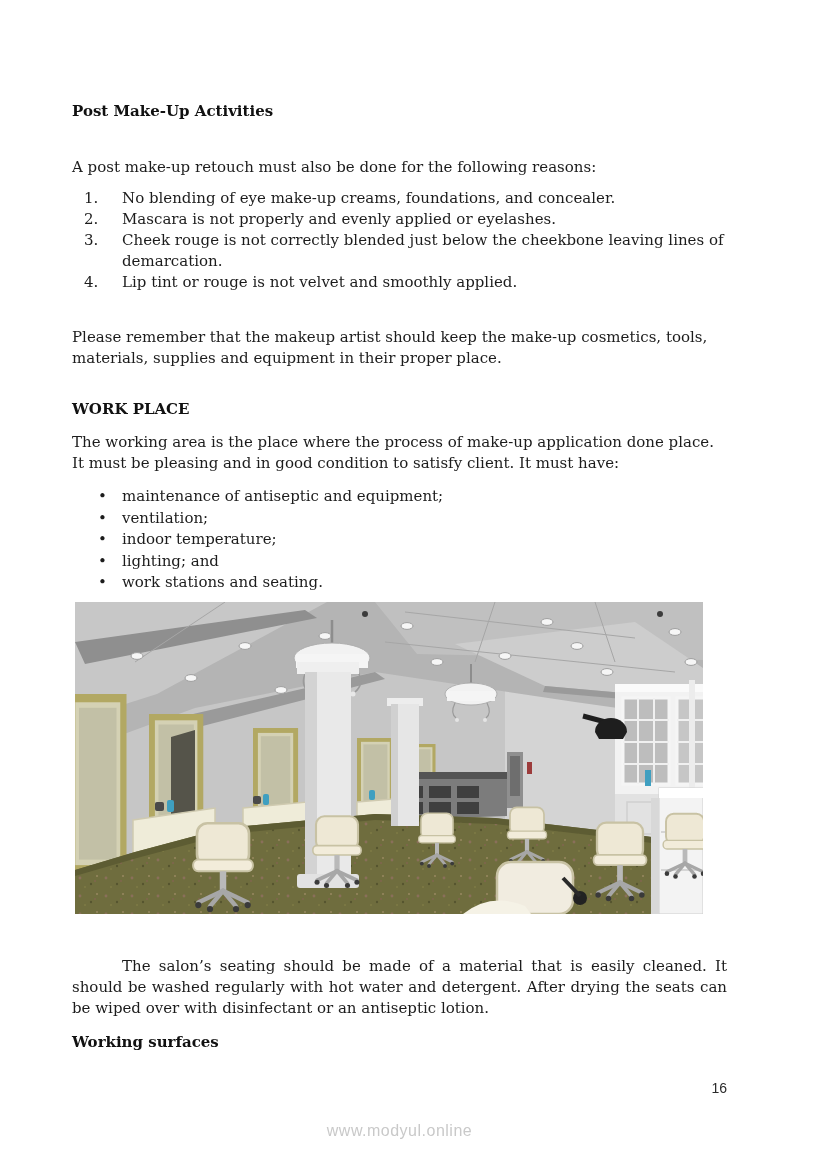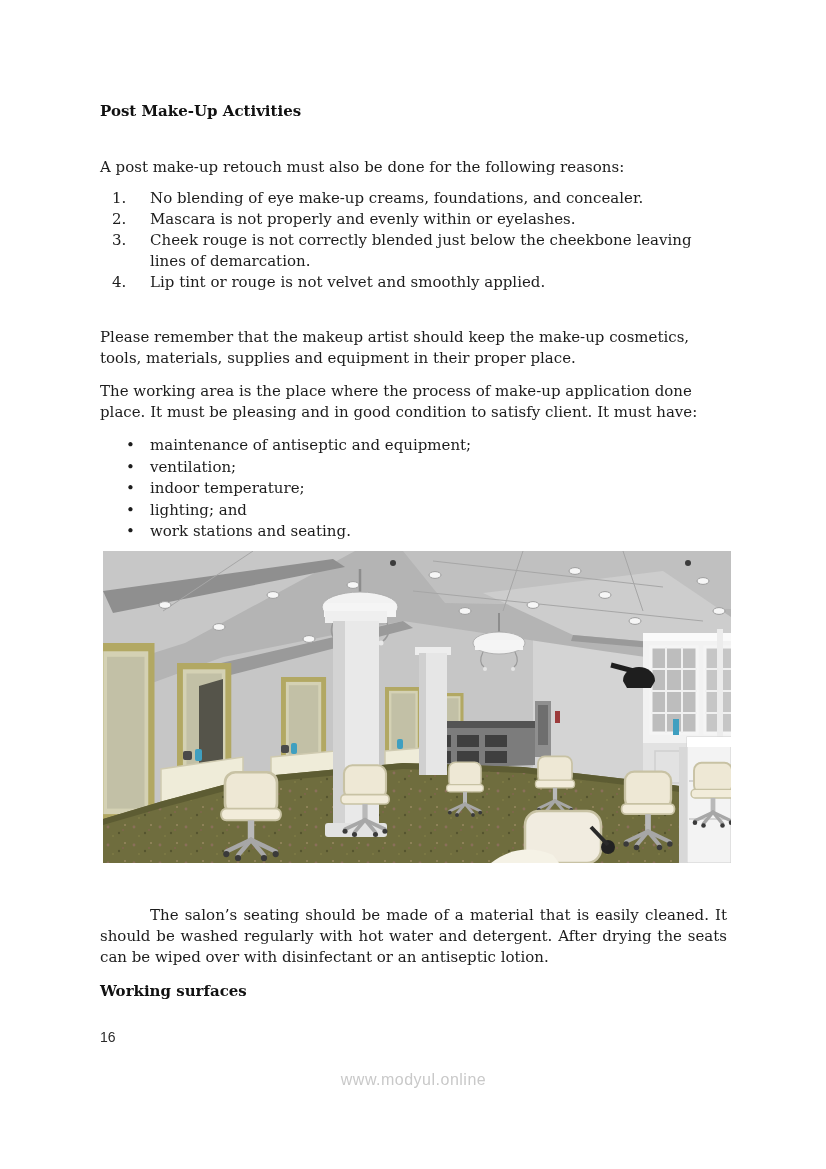--- a/index.html
+++ b/index.html
@@ -1,20 +1,20 @@
 <!DOCTYPE html>
 <html><head>
 <meta charset="utf-8">
 <style>
   html,body{margin:0;padding:0;background:#ffffff;}
   .page{
     position:relative;
     width:826px;height:1169px;
     box-sizing:border-box;
-    padding:101px 99px 0 100px;
+    padding:101px 99px 0 72px;
     background:#ffffff;
     font-family:"DejaVu Serif","Liberation Serif",serif;
     font-size:15px;line-height:21px;
     color:#1c1c1c;
     overflow:hidden;
   }
   h3{font-size:15px;line-height:21px;margin:0;font-weight:bold;color:#111;}
   p{margin:0;}
   .h-post{margin-bottom:11px;}
   .intro{margin-bottom:0;margin-top:35px;}
@@ -28,21 +28,21 @@
   ul.bullist{list-style:none;margin:12px 0 0 0;padding:0;}
   ul.bullist li{display:flex;line-height:21.6px;}
   ul.bullist .marker{flex:0 0 24px;margin-left:26px;}
   ul.bullist .txt{flex:1;}
   figure.photo{margin:8px 0 0 3px;width:628px;height:312px;}
   figure.photo svg{display:block;width:628px;height:312px;}
   .para-seating{margin-top:42px;text-indent:50px;text-align:justify;}
   .h-surfaces{margin-top:13px;}
   .para-surfaces{margin-top:10px;text-indent:50px;text-align:justify;}
   .pagenum{
-    margin-top:25px;text-align:left;
+    margin-top:25px;text-align:right;
     font-family:"Liberation Sans",sans-serif;
     font-size:14px;color:#2b2b2b;
   }
   .watermark{
     margin-top:21px;text-align:center;
     font-family:"Liberation Sans",sans-serif;
     font-size:16px;color:#c9c9c9;letter-spacing:0.5px;
   }
 </style>
 </head>
@@ -54,34 +54,35 @@
 
   <p class="intro">A post make-up retouch must also be done for the following reasons:</p>
 
   <ol class="numlist">
     <li>
       <span class="marker">1.</span>
       <span class="txt">No blending of eye make-up creams, foundations, and concealer.</span>
     </li>
     <li>
       <span class="marker">2.</span>
-      <span class="txt">Mascara is not properly and evenly within or eyelashes.</span>
+      <span class="txt">Mascara is not properly and evenly applied or eyelashes.</span>
     </li>
     <li>
       <span class="marker">3.</span>
       <span class="txt">Cheek rouge is not correctly blended just below the cheekbone leaving lines of demarcation.</span>
     </li>
     <li>
       <span class="marker">4.</span>
       <span class="txt">Lip tint or rouge is not velvet and smoothly applied.</span>
     </li>
   </ol>
 
   <p class="para-remember">Please remember that the makeup artist should keep the make-up cosmetics, tools, materials, supplies and equipment in their proper place.</p>
 
+  <h3 class="h-workplace">WORK PLACE</h3>
 
   <p class="para-working">The working area is the place where the process of make-up application done place. It must be pleasing and in good condition to satisfy client. It must have:</p>
 
   <ul class="bullist">
     <li>
       <span class="marker">•</span>
       <span class="txt">maintenance of antiseptic and equipment;</span>
     </li>
     <li>
       <span class="marker">•</span>

